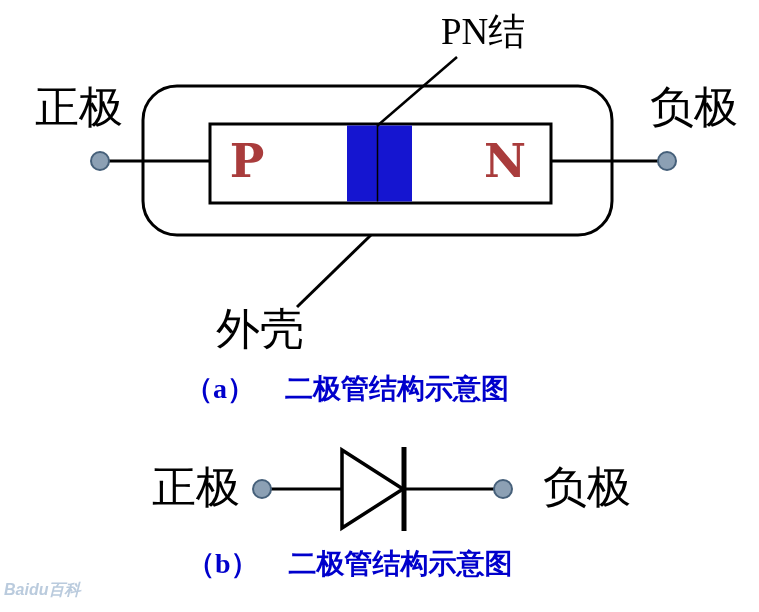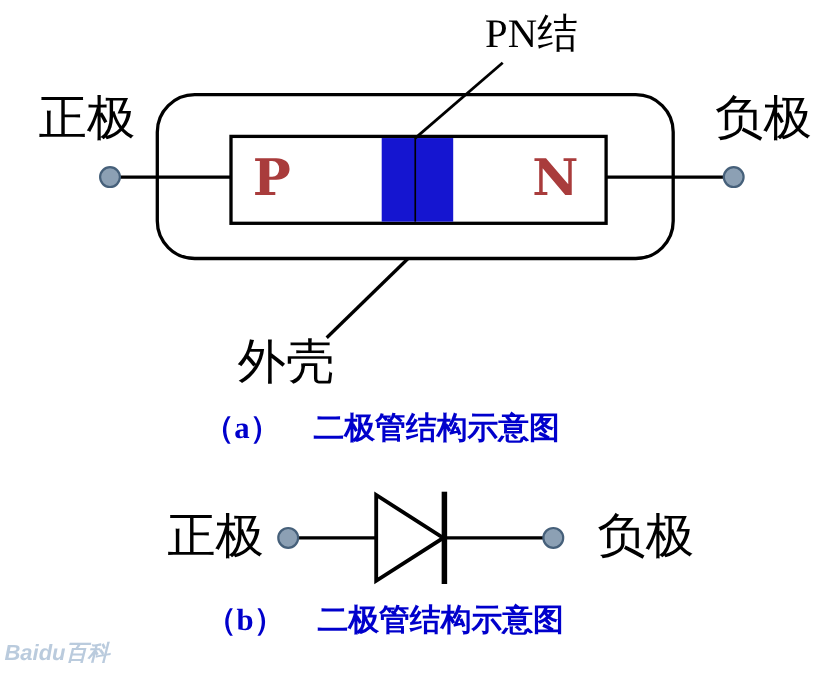--- a/index.html
+++ b/index.html
@@ -60,21 +60,21 @@
     stroke-width: 2;
   }
   .ink-line {
     stroke: #000000;
     fill: none;
   }
   .watermark {
     position: absolute;
     left: 4px;
     top: 580px;
-    font-size: 20px;
+    font-size: 16px;
     font-weight: bold;
     font-style: italic;
     color: var(--watermark-color);
     opacity: 0.85;
     font-family: "Liberation Sans", sans-serif;
   }
 </style>
 </head>
 <body>
 

